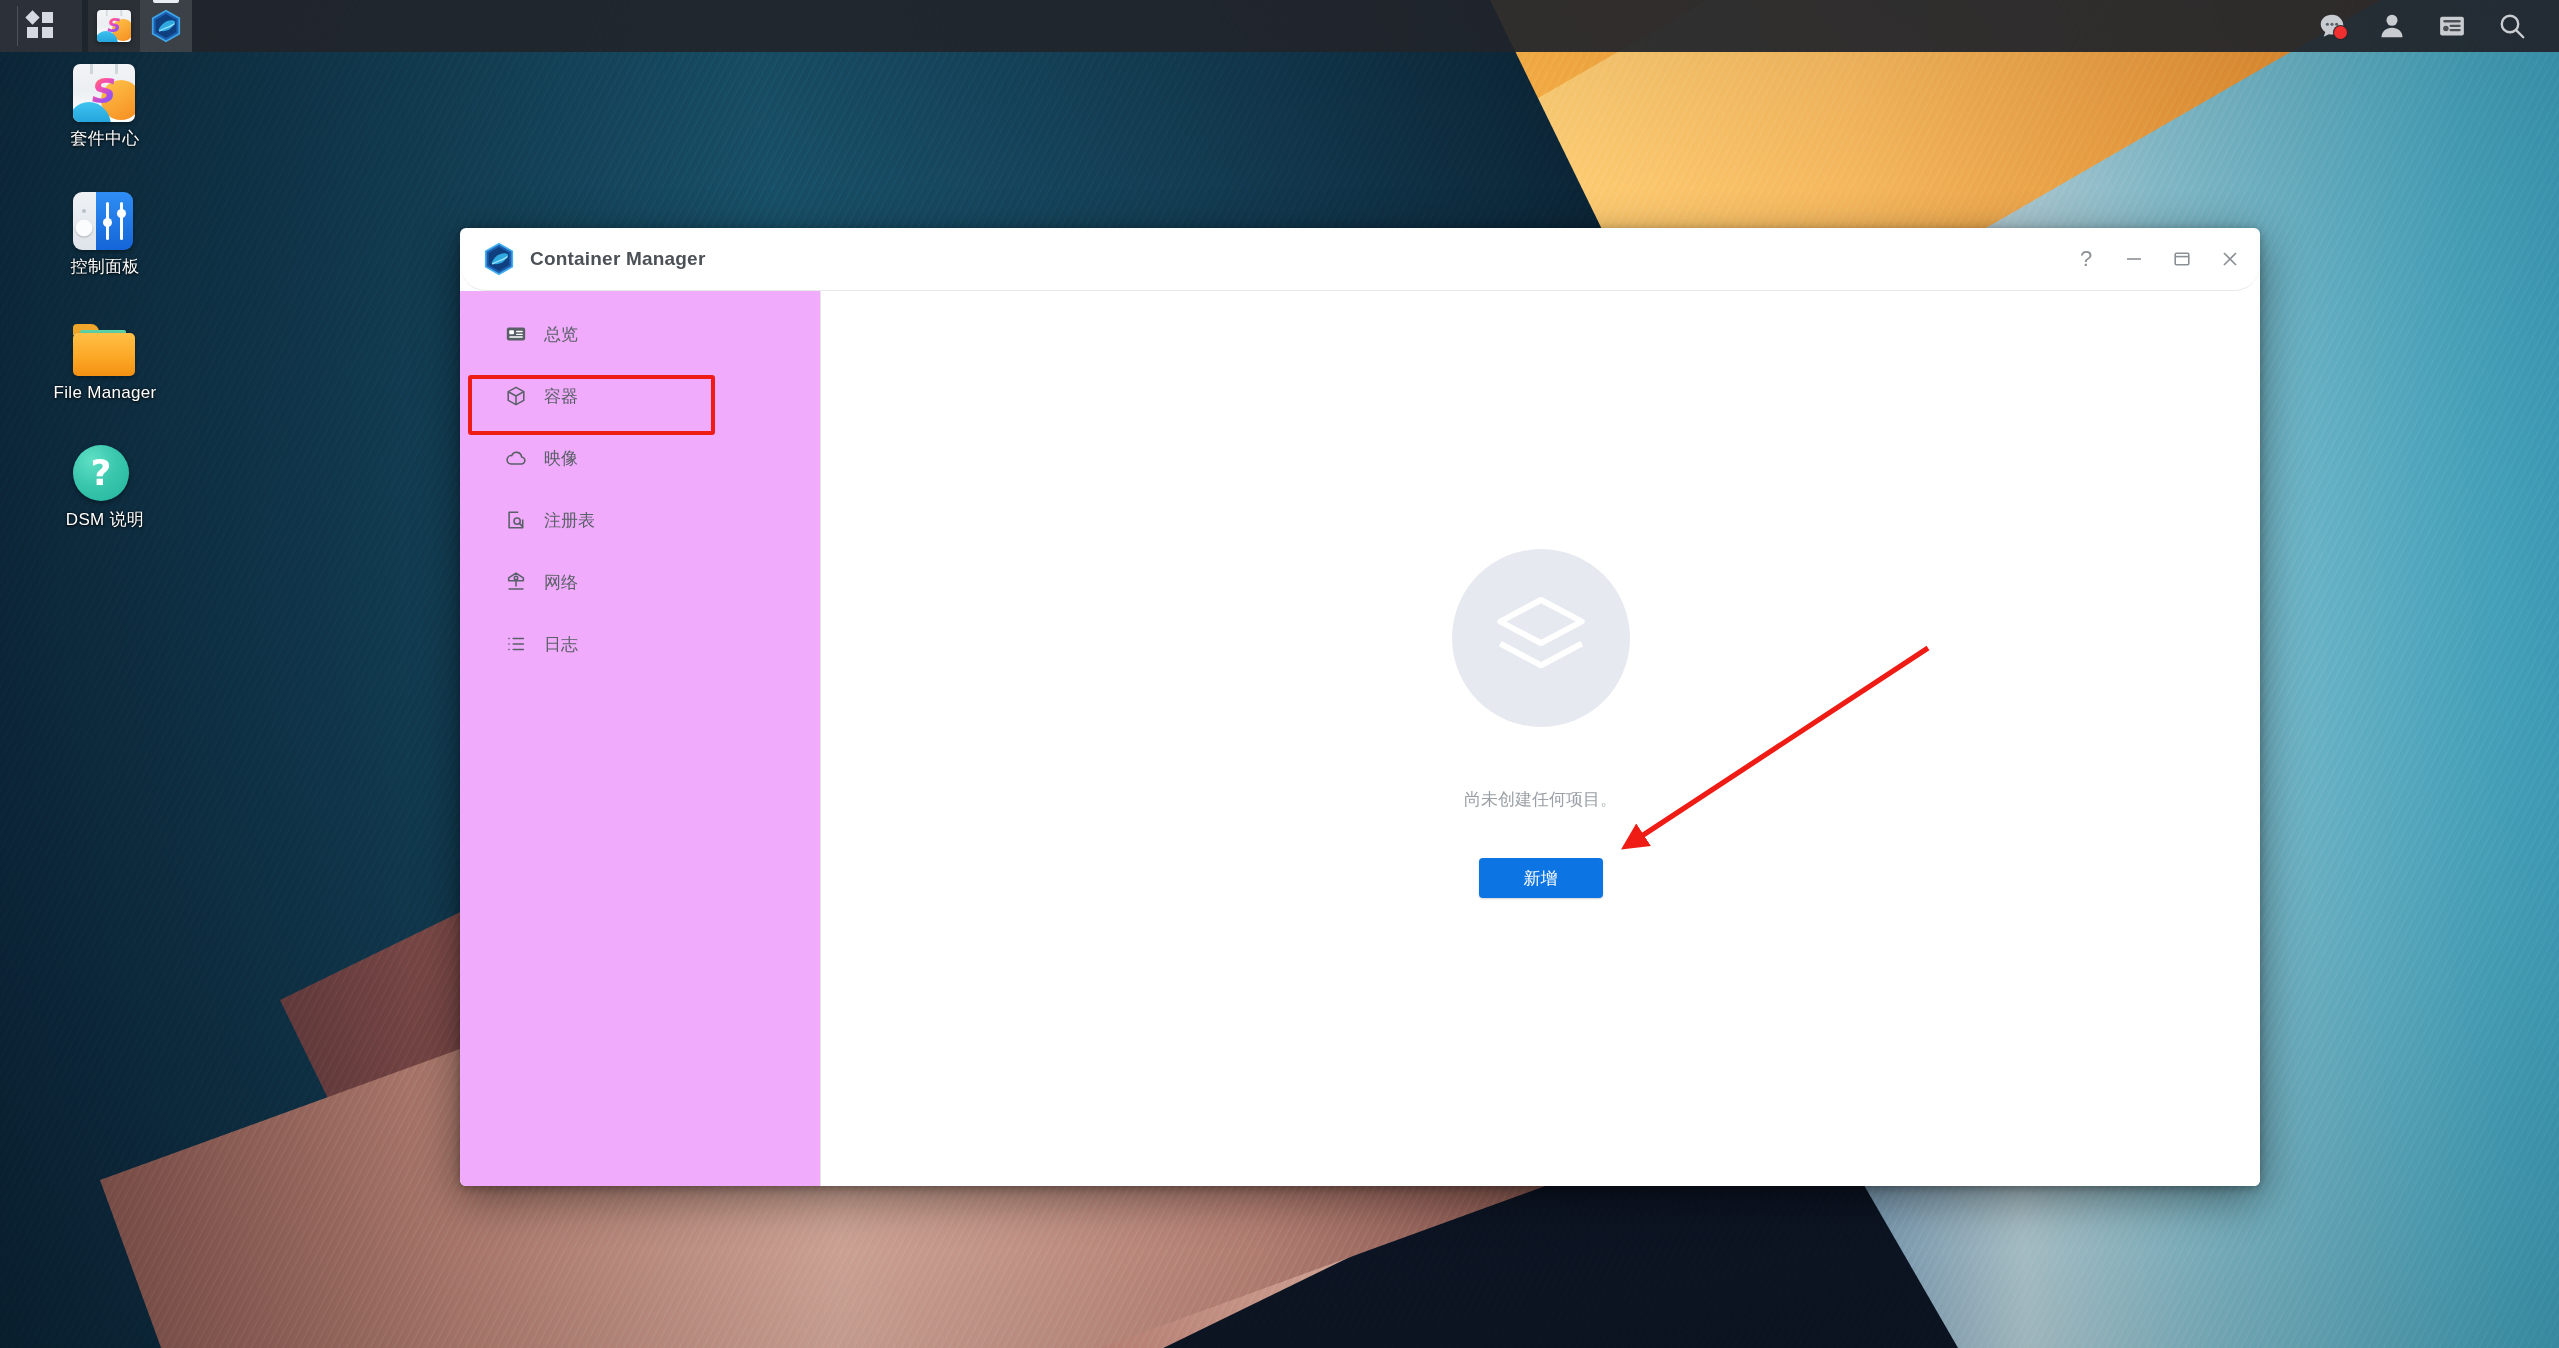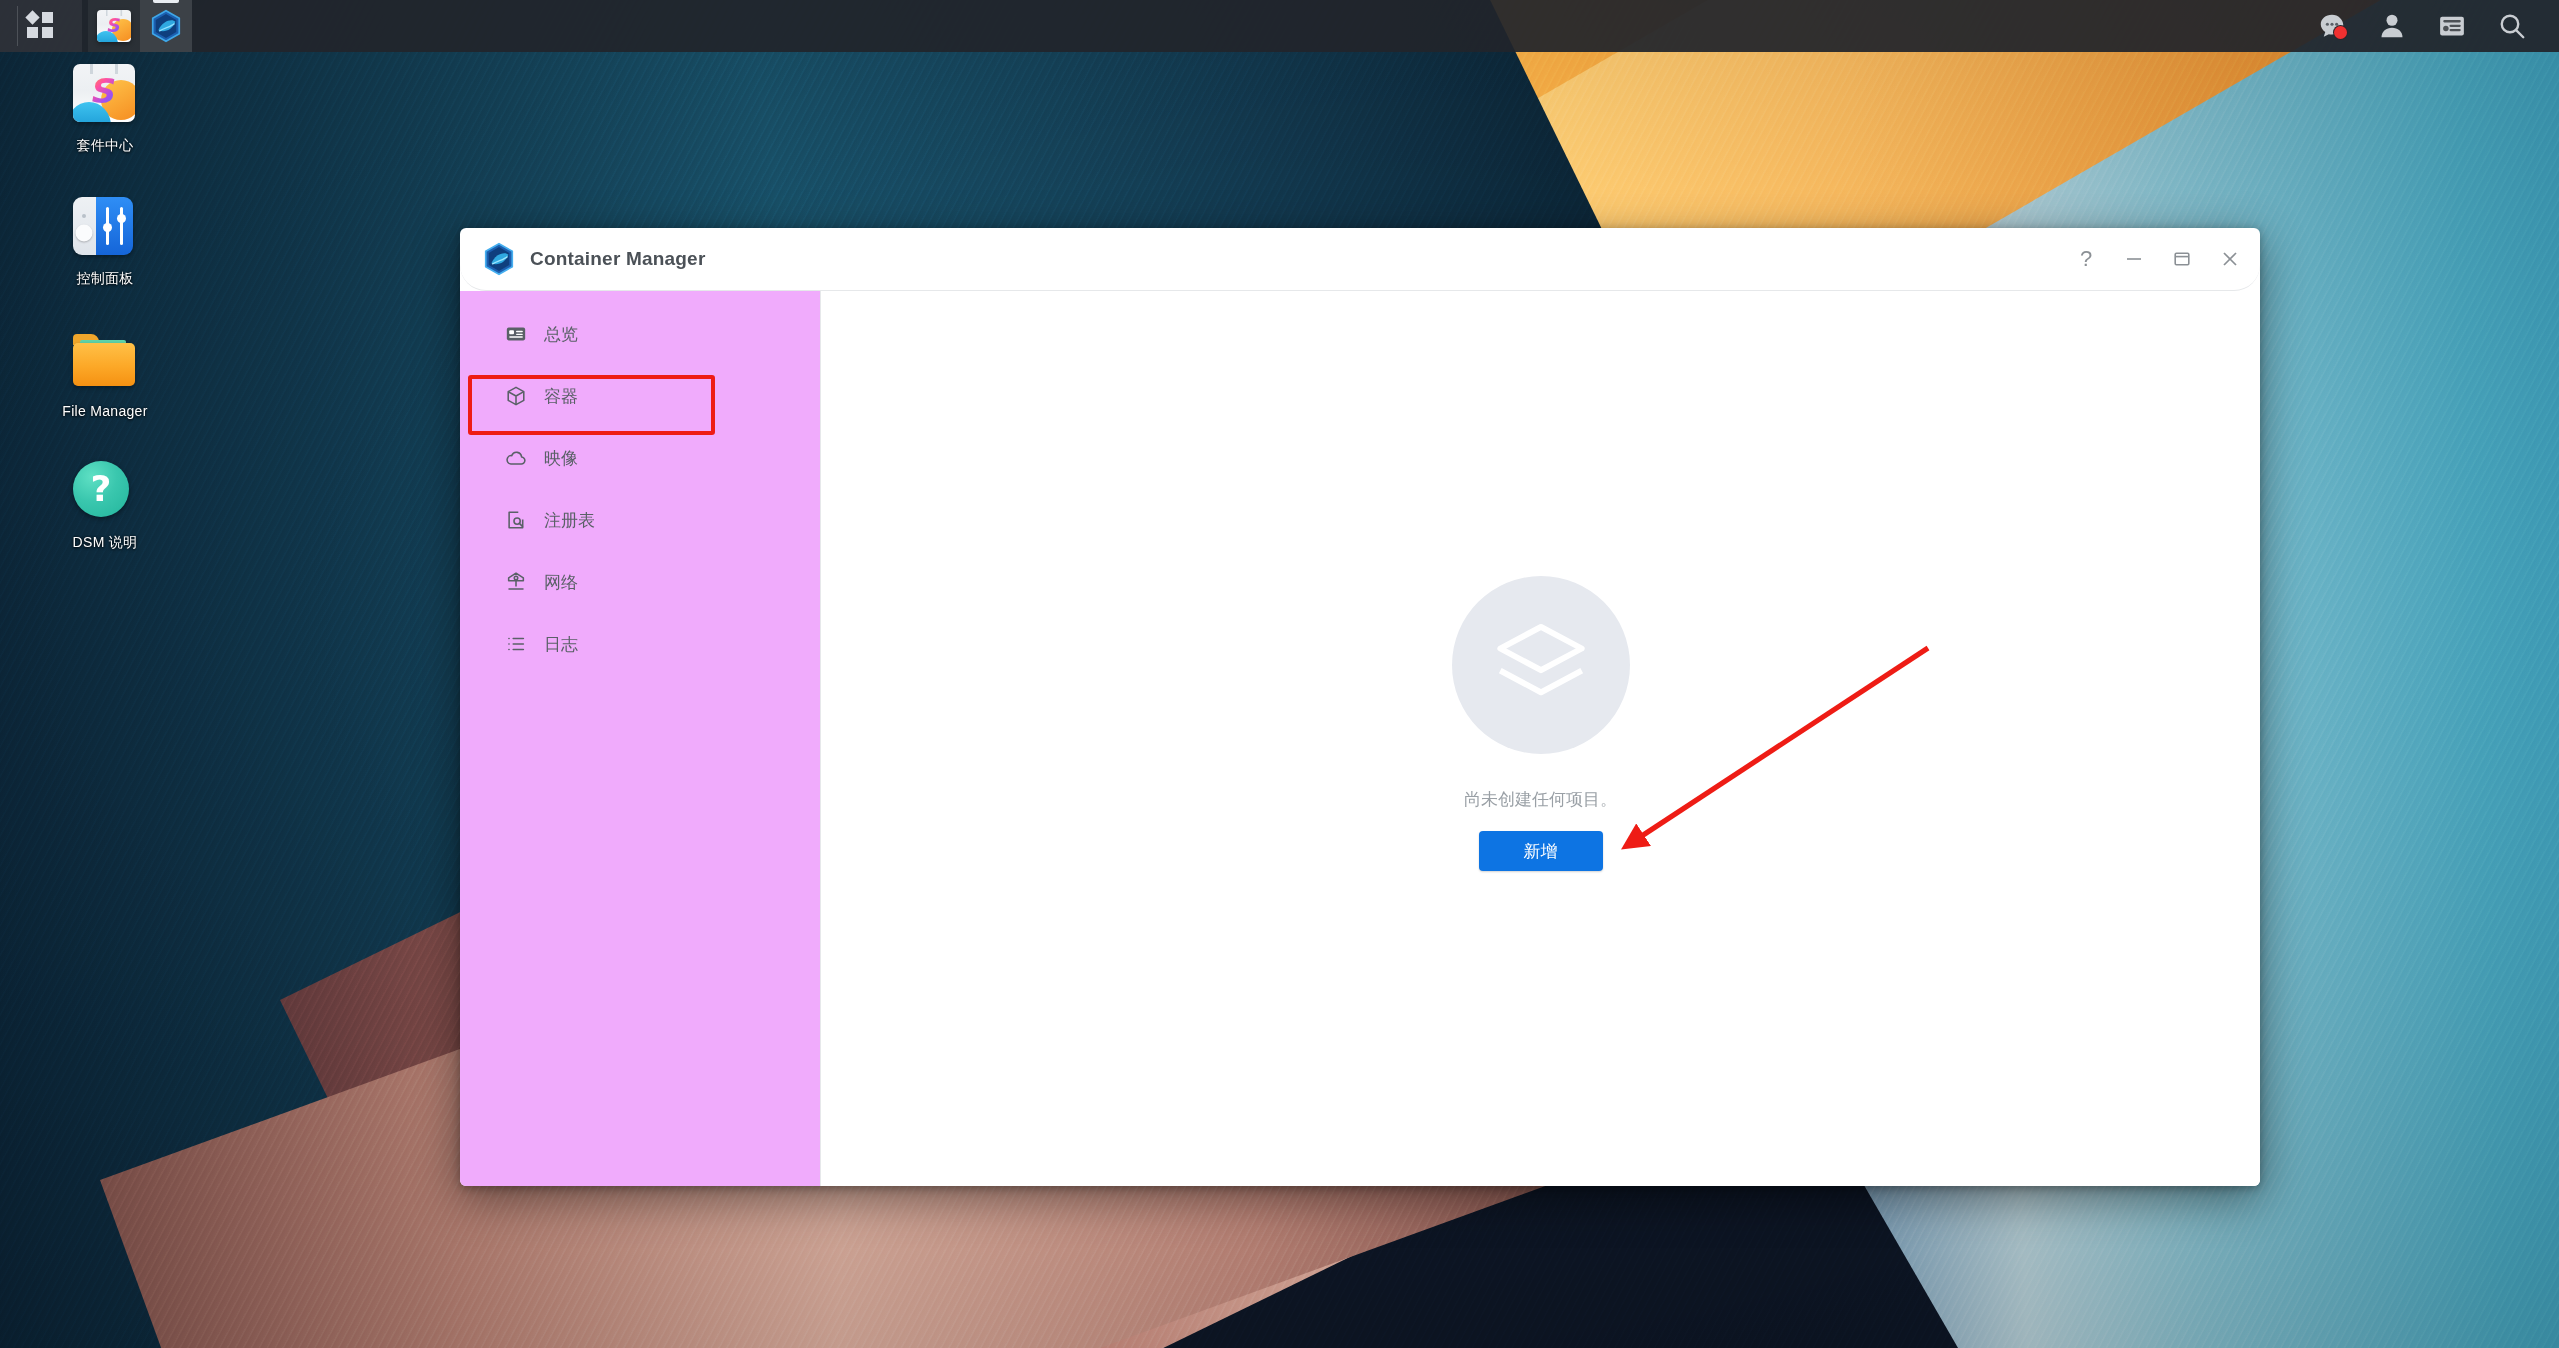--- a/index.html
+++ b/index.html
@@ -179,23 +179,23 @@
     width: 210px;
     z-index: 10;
   }
   .desk-icon {
     width: 210px;
     display: flex; flex-direction: column; align-items: center;
     margin-bottom: 38px;
   }
   .desk-icon .ico-box { width: 64px; height: 64px; position: relative; }
   .desk-icon .ico-label {
-    margin-top: 13px;
+    margin-top: 3px;
     color: #ffffff;
-    font-size: 14px;
+    font-size: 17px;
     text-shadow: 0 1px 3px rgba(0,0,0,0.85), 0 0 2px rgba(0,0,0,0.7);
     letter-spacing: .3px;
     white-space: nowrap;
   }
 
   
   .ico-pkg {
     width: 62px; height: 58px; border-radius: 7px;
     background: linear-gradient(180deg,#f2f4f6 0%,#eceff2 45%,#ffffff 100%);
     overflow: hidden; position: relative;
@@ -358,20 +358,21 @@
 
   .content {
     flex: 1;
     display: flex; align-items: center; justify-content: center;
     background: #fff;
     position: relative;
   }
   .empty {
     display: flex; flex-direction: column; align-items: center;
     margin-top: -30px;
+    gap: 27px;
   }
   .empty-circle {
     width: 178px; height: 178px; border-radius: 50%;
     background: #e6e9ef;
     display: flex; align-items: center; justify-content: center;
   }
   .empty-msg {
     margin-top: 34px;
     color: #9aa0a6; font-size: 17px;
   }

